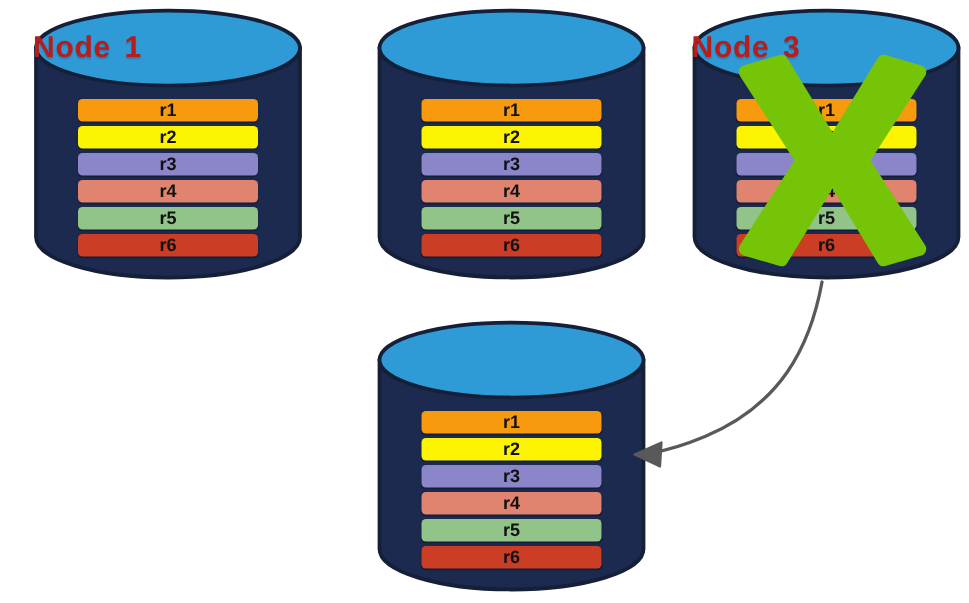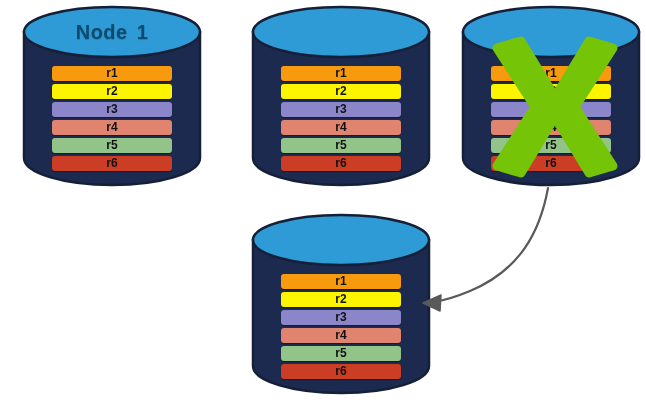--- a/index.html
+++ b/index.html
@@ -30,22 +30,21 @@
     left: 0; top: 0;
     width: 180px;
     height: 180px;
     overflow: visible;
   }
   .node-title {
     position: absolute;
     left: 0;
     top: 16px;
     width: 180px;
-    text-align: center;
-    color: #0c4a6e;
+    color: #b91c1c;
     font-size: 20px;
     font-weight: bold;
     letter-spacing: 0.5px;
     font-family: "Liberation Sans", sans-serif;
     pointer-events: none;
     text-shadow: 0 1px 1px rgba(0,0,0,0.18);
   }
   .node-title .num {
     margin-left: 9px;
   }
@@ -126,20 +125,23 @@
       <div class="record" style="background: rgb(146, 196, 138);">r5</div>
       <div class="record" style="background: rgb(204, 61, 38);">r6</div>
     </div>
   </div>
 
   <div class="node" id="node3">
     <svg class="node-svg" viewBox="0 0 180 180">
       <path d="M2,27 L2,153 A88,27 0 0 0 178,153 L178,27 Z" fill="#1B2A4E" stroke="#152038" stroke-width="2.5"></path>
       <ellipse cx="90" cy="27" rx="88" ry="25" fill="#2E9BD6" stroke="#152038" stroke-width="2.5"></ellipse>
     </svg>
+    <div class="node-title">
+      <span>Node</span><span class="num">3</span>
+    </div>
     <div class="records">
       <div class="record" style="background: rgb(247, 154, 14);">r1</div>
       <div class="record" style="background: rgb(252, 244, 0);">r2</div>
       <div class="record" style="background: rgb(139, 133, 201);">r3</div>
       <div class="record" style="background: rgb(224, 131, 111);">r4</div>
       <div class="record" style="background: rgb(146, 196, 138);">r5</div>
       <div class="record" style="background: rgb(204, 61, 38);">r6</div>
     </div>
   </div>
 

